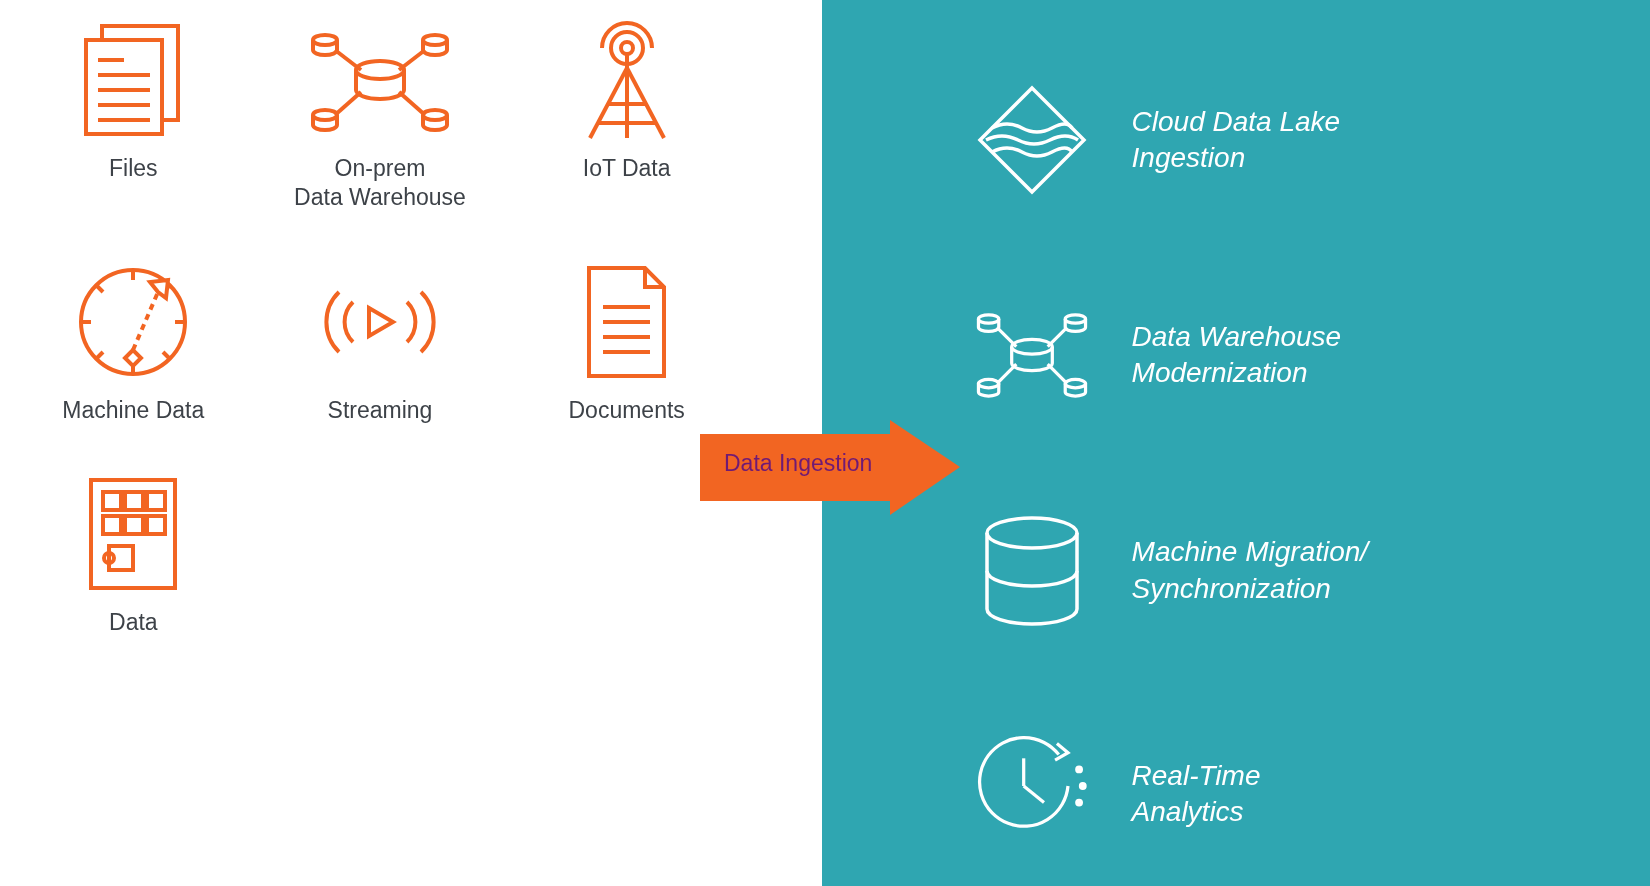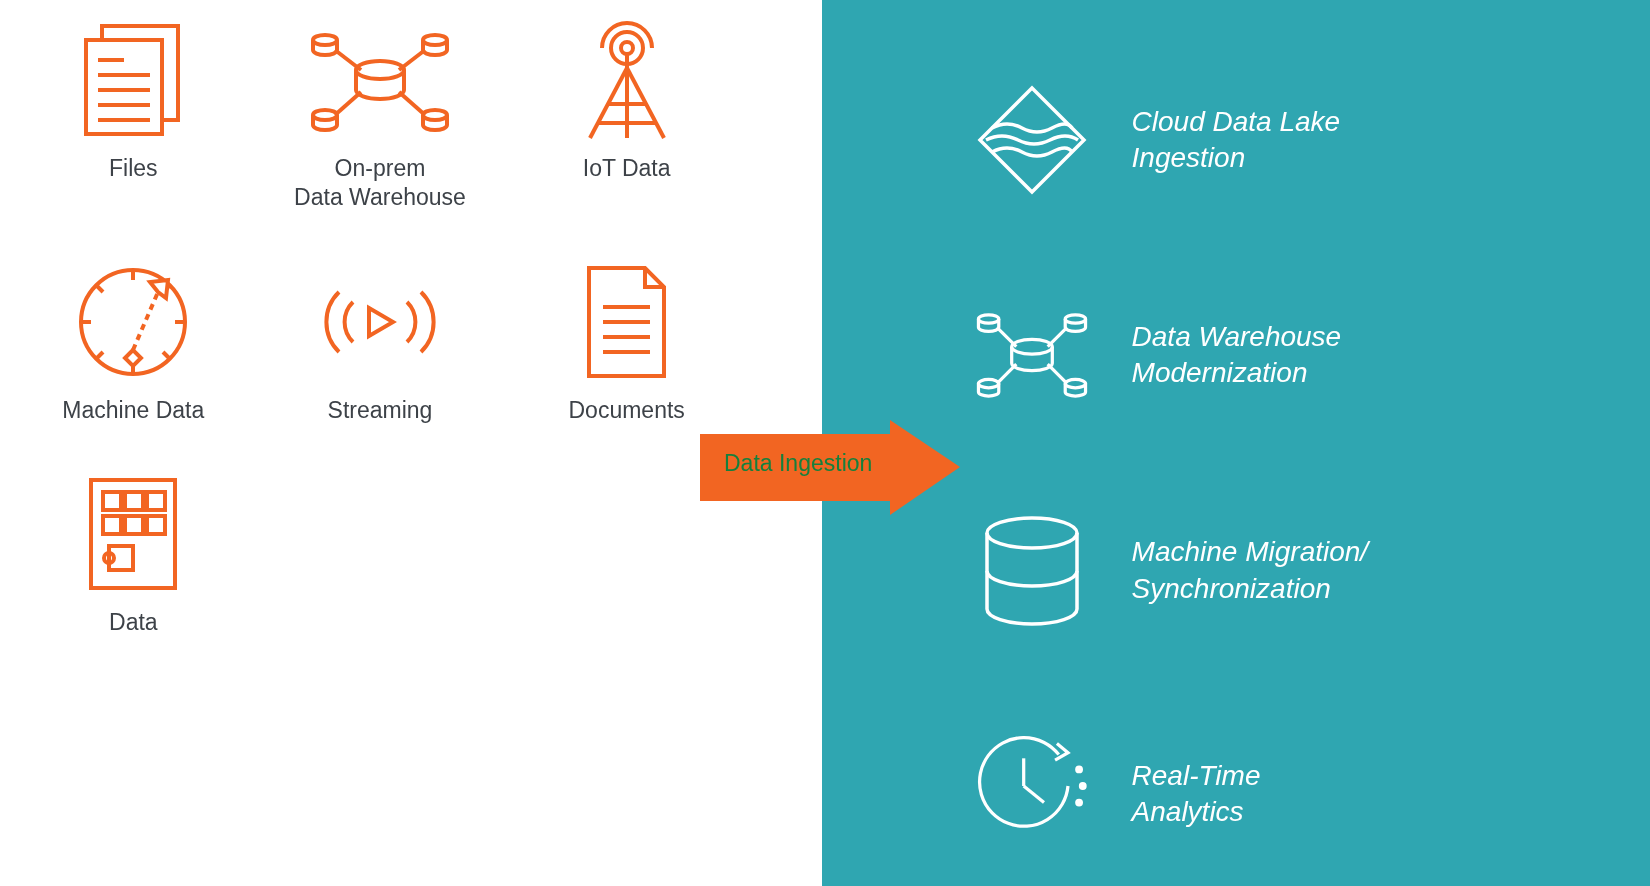--- a/index.html
+++ b/index.html
@@ -54,21 +54,21 @@
     position: absolute;
     top: 420px;
     left: 700px;
     width: 260px;
     height: 95px;
   }
   .arrow-label {
     position: absolute;
     top: 30px;
     left: 24px;
-    color: #15803d;
+    color: #701a75;
     font-size: 23px;
     font-weight: 400;
     z-index: 3;
   }
   .right-panel {
     width: 869px;
     height: 886px;
     background: #2fa6b1;
     padding: 80px 40px 40px 150px;
     display: flex;

